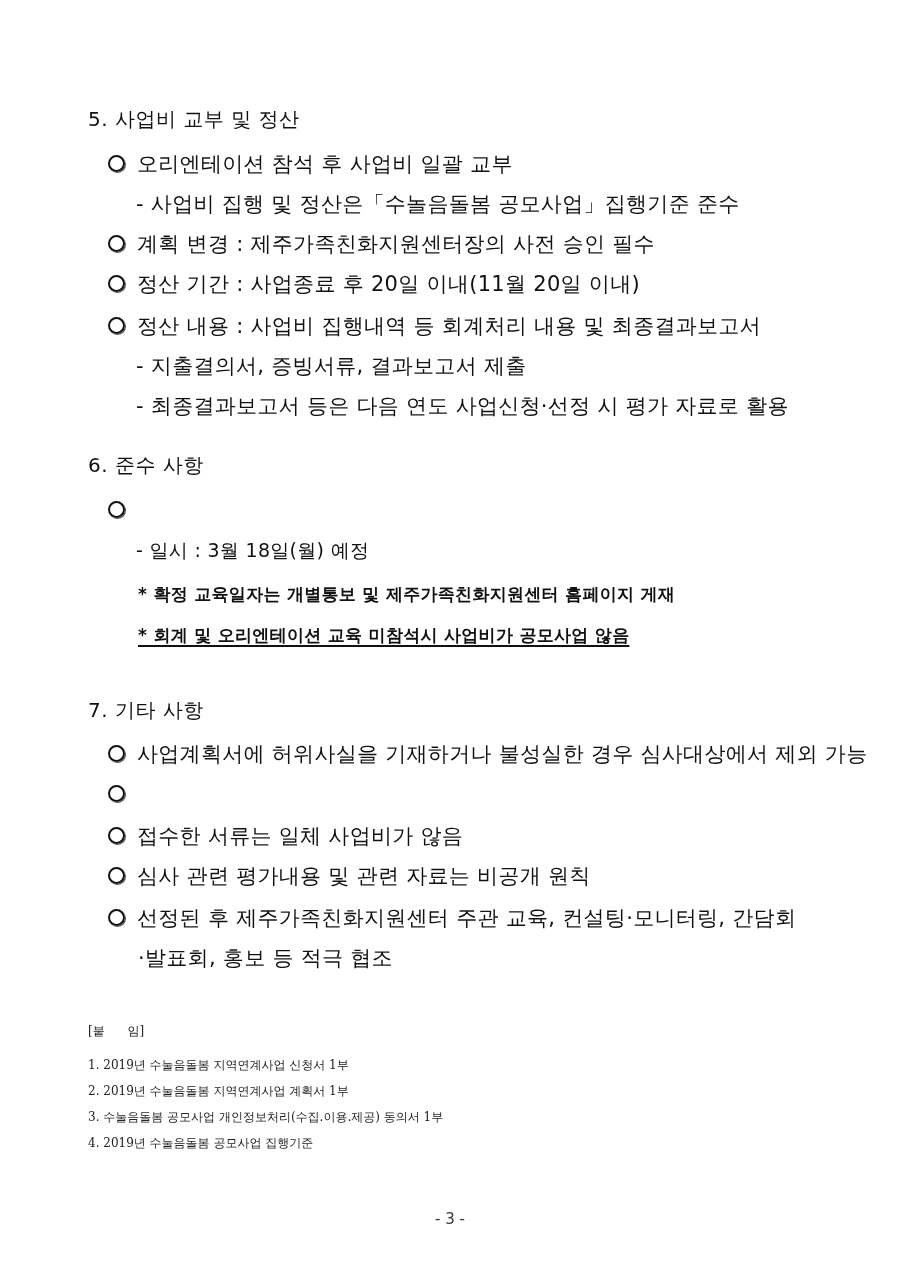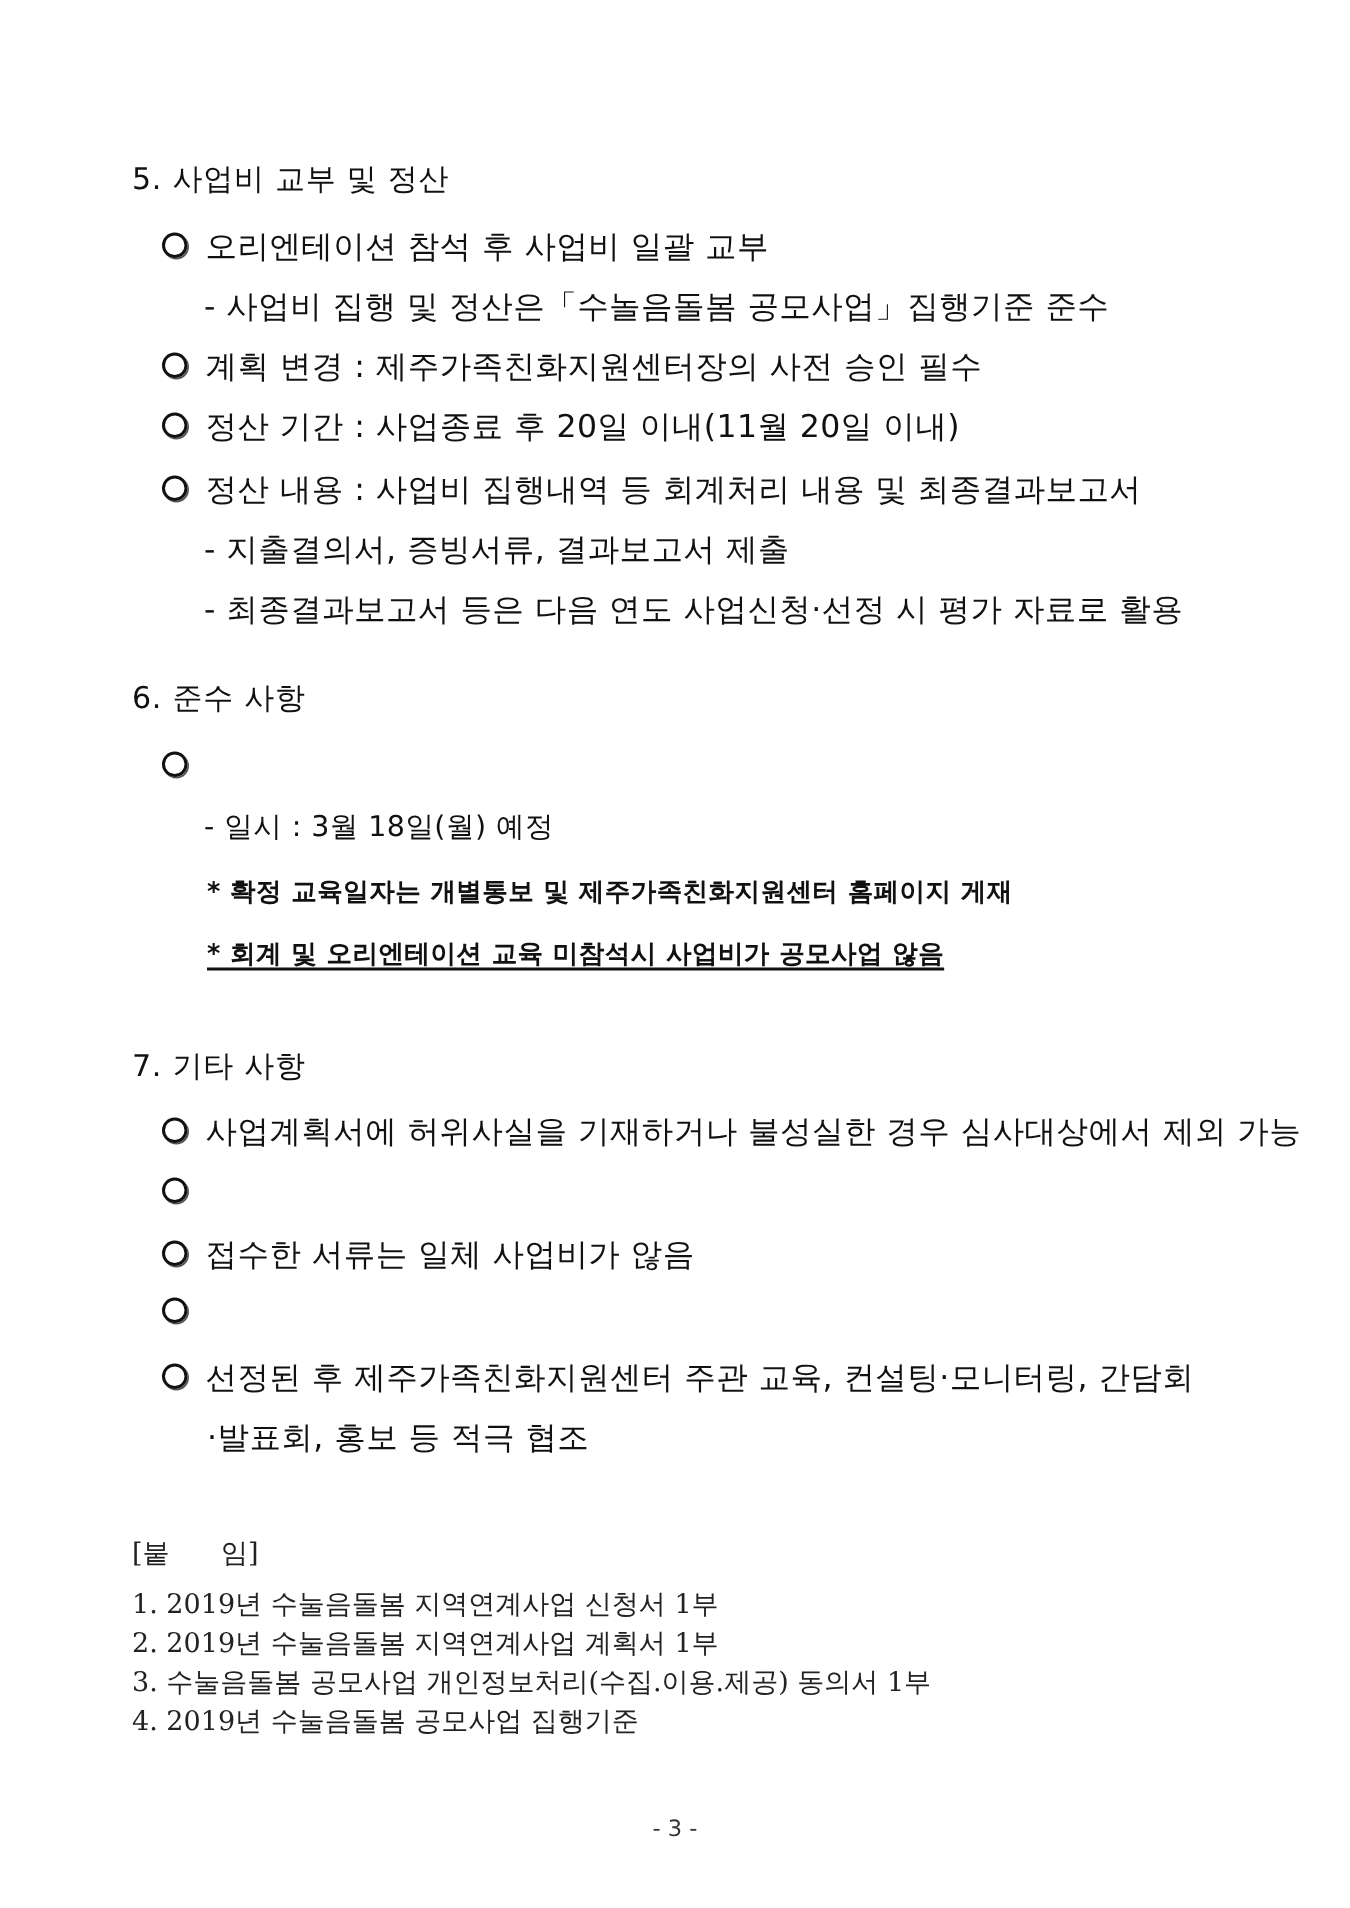--- a/index.html
+++ b/index.html
@@ -10,21 +10,21 @@
   .b { font-size: 21px; letter-spacing: 0.3px; }
   .bul { left: 108px; }
   .dash { left: 136px; }
   .dash2 { left: 136px; }
   .star { left: 138px; font-size: 17px; font-weight: bold; letter-spacing: 0.3px; }
   .circle { display: inline-block; width: 13px; height: 13px; border: 2.5px solid #111;
             border-radius: 50%; margin-right: 12px; vertical-align: middle; position: relative; top: -2px;
             box-shadow: 1px 1px 0 #555; }
   .red { color: #e0101a; text-decoration: underline; text-decoration-color: #555; text-underline-offset: 5px; text-decoration-thickness: 2px; }
   .ul { text-decoration: underline; text-underline-offset: 4px; text-decoration-thickness: 2px; }
-  .att { font-size: 18px; left: 88px; font-family: "DejaVu Serif", "Liberation Serif", serif; color: #222; }
+  .att { font-size: 12px; left: 88px; font-family: "DejaVu Serif", "Liberation Serif", serif; color: #222; }
   .pg { font-size: 15px; left: 0; width: 900px; text-align: center; color: #333; }
 </style>
 </head>
 <body>
 
 <div class="abs h" style="top:106px">5. 사업비 교부 및 정산</div>
 
 <div class="abs b bul" style="top:150px">
   <span class="circle"></span><span>오리엔테이션 참석 후 사업비 일괄 교부</span>
 </div>
@@ -53,21 +53,21 @@
 <div class="abs b bul" style="top:740px">
   <span class="circle"></span><span>사업계획서에 허위사실을 기재하거나 불성실한 경우 심사대상에서 제외 가능</span>
 </div>
 <div class="abs b bul" style="top:782px">
   <span class="circle"></span>
 </div>
 <div class="abs b bul" style="top:822px">
   <span class="circle"></span><span>접수한 서류는 일체 사업비가 않음</span>
 </div>
 <div class="abs b bul" style="top:862px">
-  <span class="circle"></span>
+  <span class="circle"></span><span>심사 관련 평가내용 및 관련 자료는 비공개 원칙</span>
 </div>
 <div class="abs b bul" style="top:904px">
   <span class="circle"></span><span>선정된 후 제주가족친화지원센터 주관 교육, 컨설팅·모니터링, 간담회</span>
 </div>
 <div class="abs b" style="top:944px; left:138px">·발표회, 홍보 등 적극 협조</div>
 
 <div class="abs att" style="top:1023px; white-space:pre">[붙      임]</div>
 <div class="abs att" style="top:1057px">1. 2019년 수눌음돌봄 지역연계사업 신청서 1부</div>
 <div class="abs att" style="top:1083px">2. 2019년 수눌음돌봄 지역연계사업 계획서 1부</div>
 <div class="abs att" style="top:1109px">3. 수눌음돌봄 공모사업 개인정보처리(수집.이용.제공) 동의서 1부</div>

